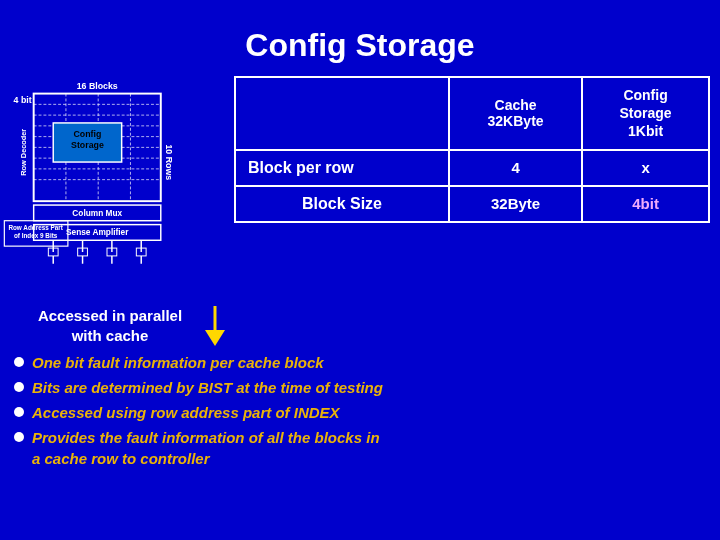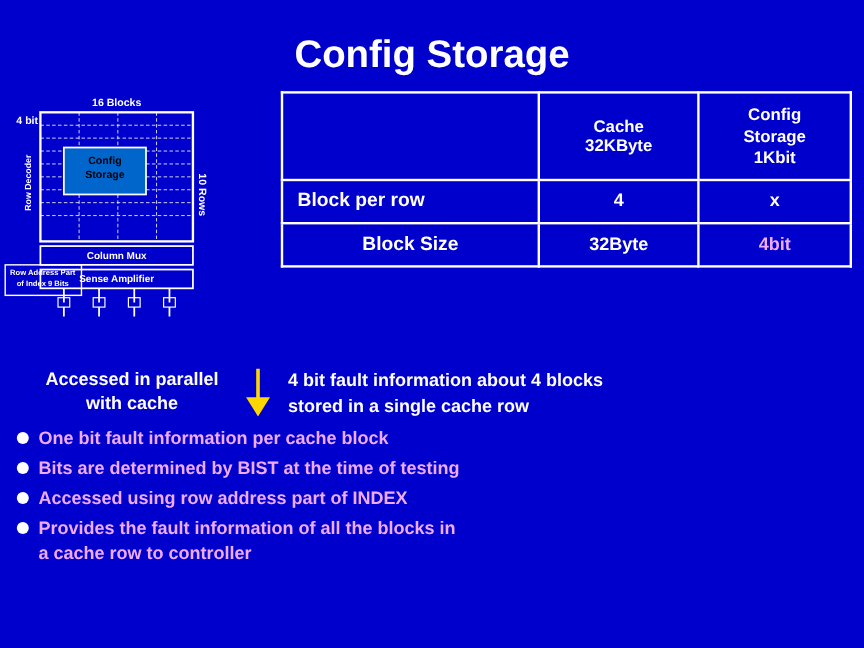--- a/index.html
+++ b/index.html
@@ -124,22 +124,23 @@
       height: 10px;
       background: white;
       border-radius: 50%;
       flex-shrink: 0;
       margin-top: 5px;
     }
 
     .bullet-text {
       font-size: 15px;
       font-weight: bold;
-      color: #f0abfc;
+      color: #eab308;
       line-height: 1.4;
+      font-style: italic;
     }
 
     
     .diag-label {
       font-size: 9px;
       font-weight: bold;
       fill: white;
     }
     .diag-label-black {
       font-size: 9px;
@@ -244,24 +245,20 @@
 <div class="arrow-row">
   <div class="arrow-label-left" style="min-width:160px; text-align:center;">
     <span style="white-space:pre-line; display:block;">Accessed in parallel
 with cache</span>
   </div>
 
   <svg class="arrow-svg" width="30" height="40" viewBox="0 0 30 40">
     <line x1="15" y1="0" x2="15" y2="30" stroke="#FFD700" stroke-width="3"></line>
     <polygon points="15,40 5,24 25,24" fill="#FFD700"></polygon>
   </svg>
-  <div class="arrow-text">
-    <span style="white-space:pre-line; display:block;">4 bit fault information about 4 blocks
-stored in a single cache row</span>
-  </div>
 </div>
 
 <div class="bullets-section">
   <div class="bullet-item">
     <div class="bullet-dot"></div>
     <div class="bullet-text">One bit fault information per cache block</div>
   </div>
   <div class="bullet-item">
     <div class="bullet-dot"></div>
     <div class="bullet-text">Bits are determined by BIST at the time of testing</div>

